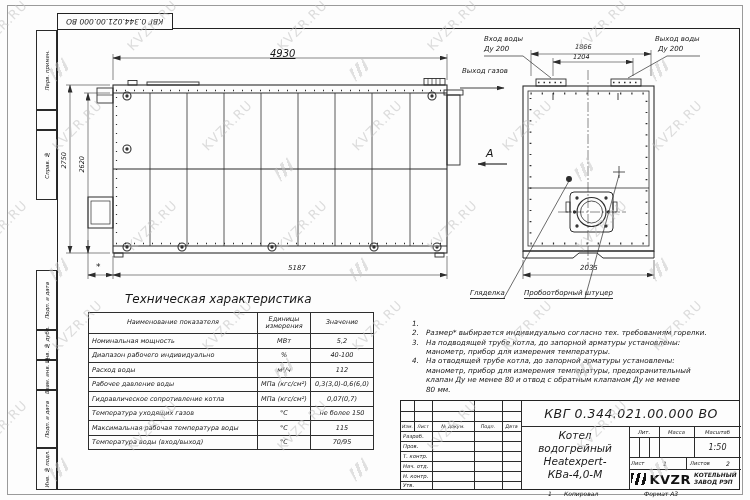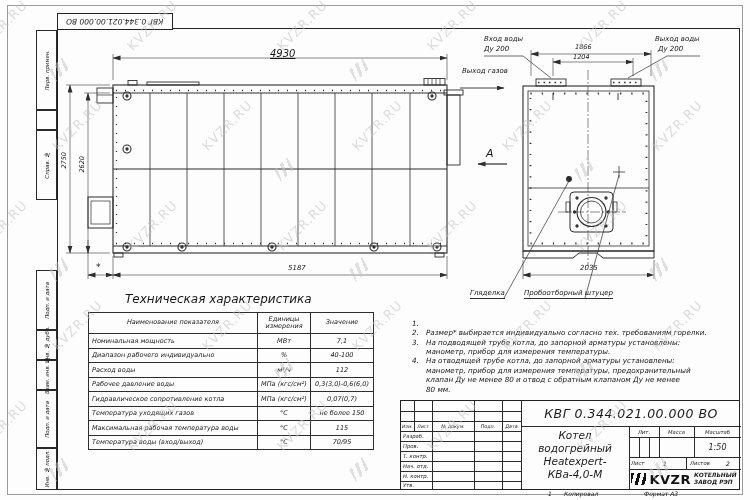--- a/index.html
+++ b/index.html
@@ -219,21 +219,21 @@
     <table class="spec">
       <tbody>
           <tr class="hdr">
         <td style="width:162px;">Наименование показателя</td>
         <td style="width:46px;">Единицы измерения</td>
         <td style="width:56px;">Значение</td>
       </tr>
       <tr>
         <td>Номинальная мощность</td>
         <td class="cell-c">МВт</td>
-        <td class="cell-c">7,1</td>
+        <td class="cell-c">5,2</td>
       </tr>
       <tr>
         <td>Диапазон рабочего индивидуально</td>
         <td class="cell-c">%</td>
         <td class="cell-c">40-100</td>
       </tr>
       <tr>
         <td>Расход воды</td>
         <td class="cell-c">м³/ч</td>
         <td class="cell-c">112</td>

